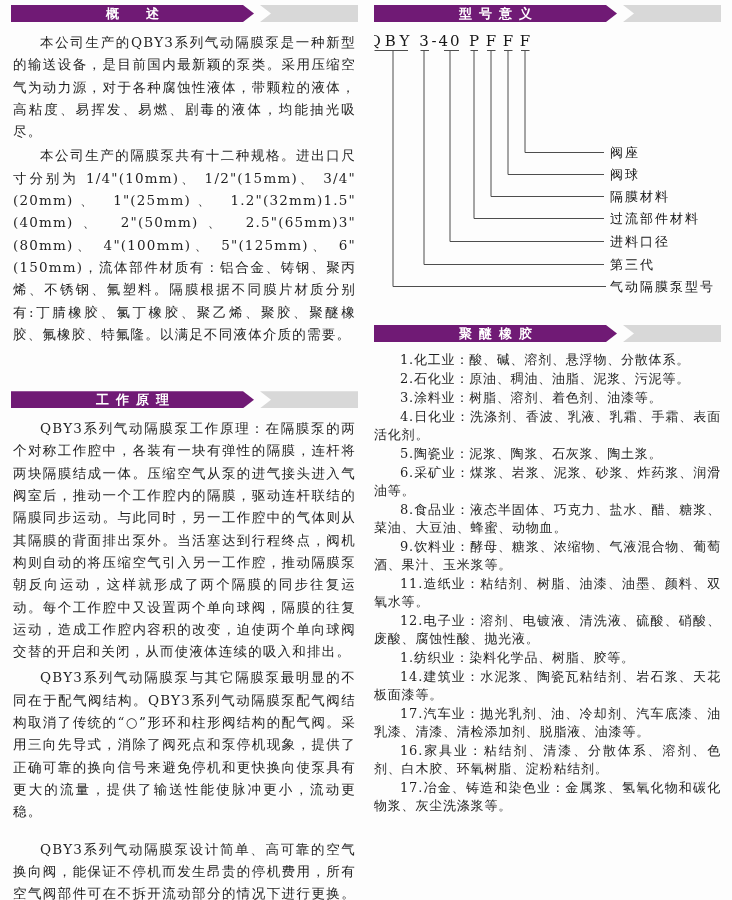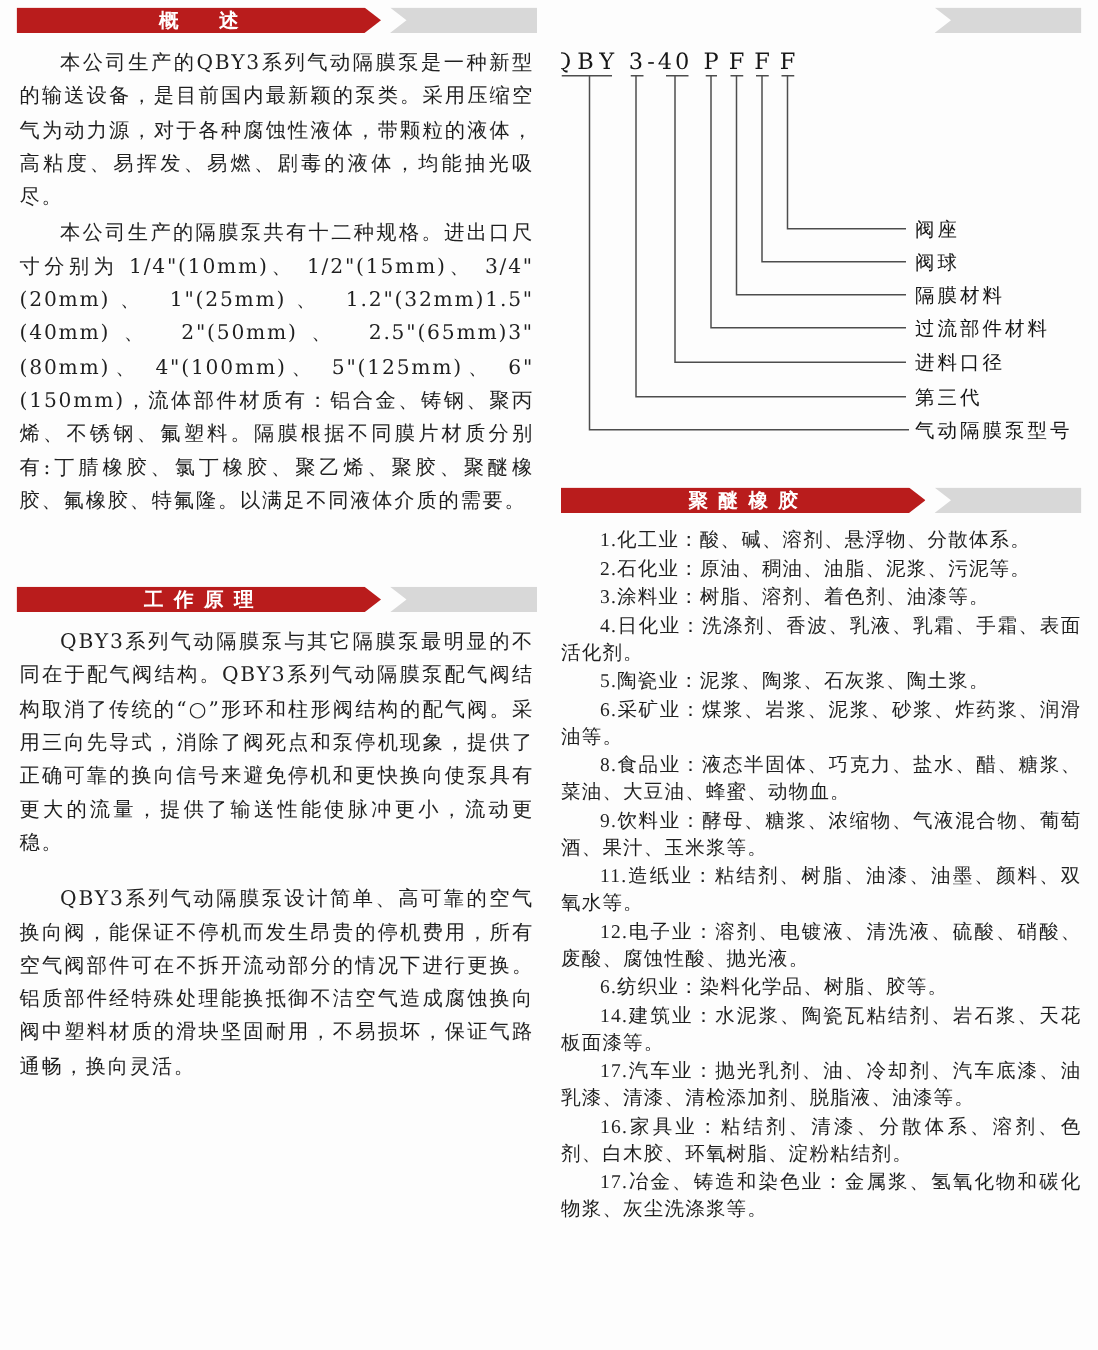--- a/index.html
+++ b/index.html
@@ -10,21 +10,21 @@
     color: #1f1f1f;
     overflow: hidden;
   }
   .page { display: flex; gap: 16px; padding: 5px 10px 0 11px; box-sizing: border-box; }
   .col { width: 347px; flex: 0 0 347px; }
 
   
   .banner { position: relative; height: 17px; }
   .banner-blue {
     position: absolute; left: 0; top: 0; width: 243px; height: 17px;
-    background: #b91c1c;
+    background: #701a75;
     clip-path: polygon(0 0, 232px 0, 243px 50%, 232px 100%, 0 100%);
     display: flex; align-items: center; justify-content: center;
   }
   .banner-title {
     color: #ffffff;
     font-family: "Liberation Sans", "DejaVu Sans", sans-serif;
     font-weight: bold; font-size: 13px;
     letter-spacing: 7px; text-indent: 7px;
     white-space: nowrap; line-height: 17px;
   }
@@ -58,21 +58,20 @@
 
   
   .uses-banner { margin-top: 27px; }
   .uses-list { margin-top: 9px; }
   .uses-list p {
     margin: 0 0 1px 0;
     font-size: 13px; line-height: 18px;
     letter-spacing: 0.8px;
     text-align: justify;
     text-indent: 2em;
-    font-family: Liberation Serif, serif;
   }
 </style>
 </head>
 <body>
 
 <div class="page">
 
   <div class="col">
 
     <div class="banner">
@@ -88,29 +87,33 @@
     </div>
 
     <div class="banner">
       <div class="banner-blue">
         <span class="banner-title">工作原理</span>
       </div>
       <div class="banner-gray"></div>
     </div>
 
     <div class="text-block principle-text">
+      <p>QBY3系列气动隔膜泵工作原理：在隔膜泵的两个对称工作腔中，各装有一块有弹性的隔膜，连杆将两块隔膜结成一体。压缩空气从泵的进气接头进入气阀室后，推动一个工作腔内的隔膜，驱动连杆联结的隔膜同步运动。与此同时，另一工作腔中的气体则从其隔膜的背面排出泵外。当活塞达到行程终点，阀机构则自动的将压缩空气引入另一工作腔，推动隔膜泵朝反向运动，这样就形成了两个隔膜的同步往复运动。每个工作腔中又设置两个单向球阀，隔膜的往复运动，造成工作腔内容积的改变，迫使两个单向球阀交替的开启和关闭，从而使液体连续的吸入和排出。</p>
       <p>QBY3系列气动隔膜泵与其它隔膜泵最明显的不同在于配气阀结构。QBY3系列气动隔膜泵配气阀结构取消了传统的“○”形环和柱形阀结构的配气阀。采用三向先导式，消除了阀死点和泵停机现象，提供了正确可靠的换向信号来避免停机和更快换向使泵具有更大的流量，提供了输送性能使脉冲更小，流动更稳。</p>
       <p class="spaced">QBY3系列气动隔膜泵设计简单、高可靠的空气换向阀，能保证不停机而发生昂贵的停机费用，所有空气阀部件可在不拆开流动部分的情况下进行更换。铝质部件经特殊处理能换抵御不洁空气造成腐蚀换向阀中塑料材质的滑块坚固耐用，不易损坏，保证气路通畅，换向灵活。</p>
     </div>
 
   </div>
 
   <div class="col">
 
     <div class="banner">
+      <div class="banner-blue">
+        <span class="banner-title">型号意义</span>
+      </div>
       <div class="banner-gray"></div>
     </div>
 
     <svg class="model-diagram" width="347" height="268" viewBox="0 0 347 268" aria-hidden="true">
 
       <text class="code-part" x="17" y="16" text-anchor="middle" letter-spacing="4">QBY</text>
       <text class="code-part" x="50" y="16" text-anchor="middle">3</text>
       <text class="code-part" x="60" y="16" text-anchor="middle">-</text>
       <text class="code-part" x="76" y="16" text-anchor="middle" letter-spacing="2">40</text>
       <text class="code-part" x="100" y="16" text-anchor="middle">P</text>
@@ -149,21 +152,21 @@
       <p>1.化工业：酸、碱、溶剂、悬浮物、分散体系。</p>
       <p>2.石化业：原油、稠油、油脂、泥浆、污泥等。</p>
       <p>3.涂料业：树脂、溶剂、着色剂、油漆等。</p>
       <p>4.日化业：洗涤剂、香波、乳液、乳霜、手霜、表面活化剂。</p>
       <p>5.陶瓷业：泥浆、陶浆、石灰浆、陶土浆。</p>
       <p>6.采矿业：煤浆、岩浆、泥浆、砂浆、炸药浆、润滑油等。</p>
       <p>8.食品业：液态半固体、巧克力、盐水、醋、糖浆、菜油、大豆油、蜂蜜、动物血。</p>
       <p>9.饮料业：酵母、糖浆、浓缩物、气液混合物、葡萄酒、果汁、玉米浆等。</p>
       <p>11.造纸业：粘结剂、树脂、油漆、油墨、颜料、双氧水等。</p>
       <p>12.电子业：溶剂、电镀液、清洗液、硫酸、硝酸、废酸、腐蚀性酸、抛光液。</p>
-      <p>6.纺织业：染料化学品、树脂、胶等。</p>
+      <p>1.纺织业：染料化学品、树脂、胶等。</p>
       <p>14.建筑业：水泥浆、陶瓷瓦粘结剂、岩石浆、天花板面漆等。</p>
       <p>17.汽车业：抛光乳剂、油、冷却剂、汽车底漆、油乳漆、清漆、清检添加剂、脱脂液、油漆等。</p>
       <p>16.家具业：粘结剂、清漆、分散体系、溶剂、色剂、白木胶、环氧树脂、淀粉粘结剂。</p>
       <p>17.冶金、铸造和染色业：金属浆、氢氧化物和碳化物浆、灰尘洗涤浆等。</p>
     </div>
 
   </div>
 </div>
 
 </body></html>

